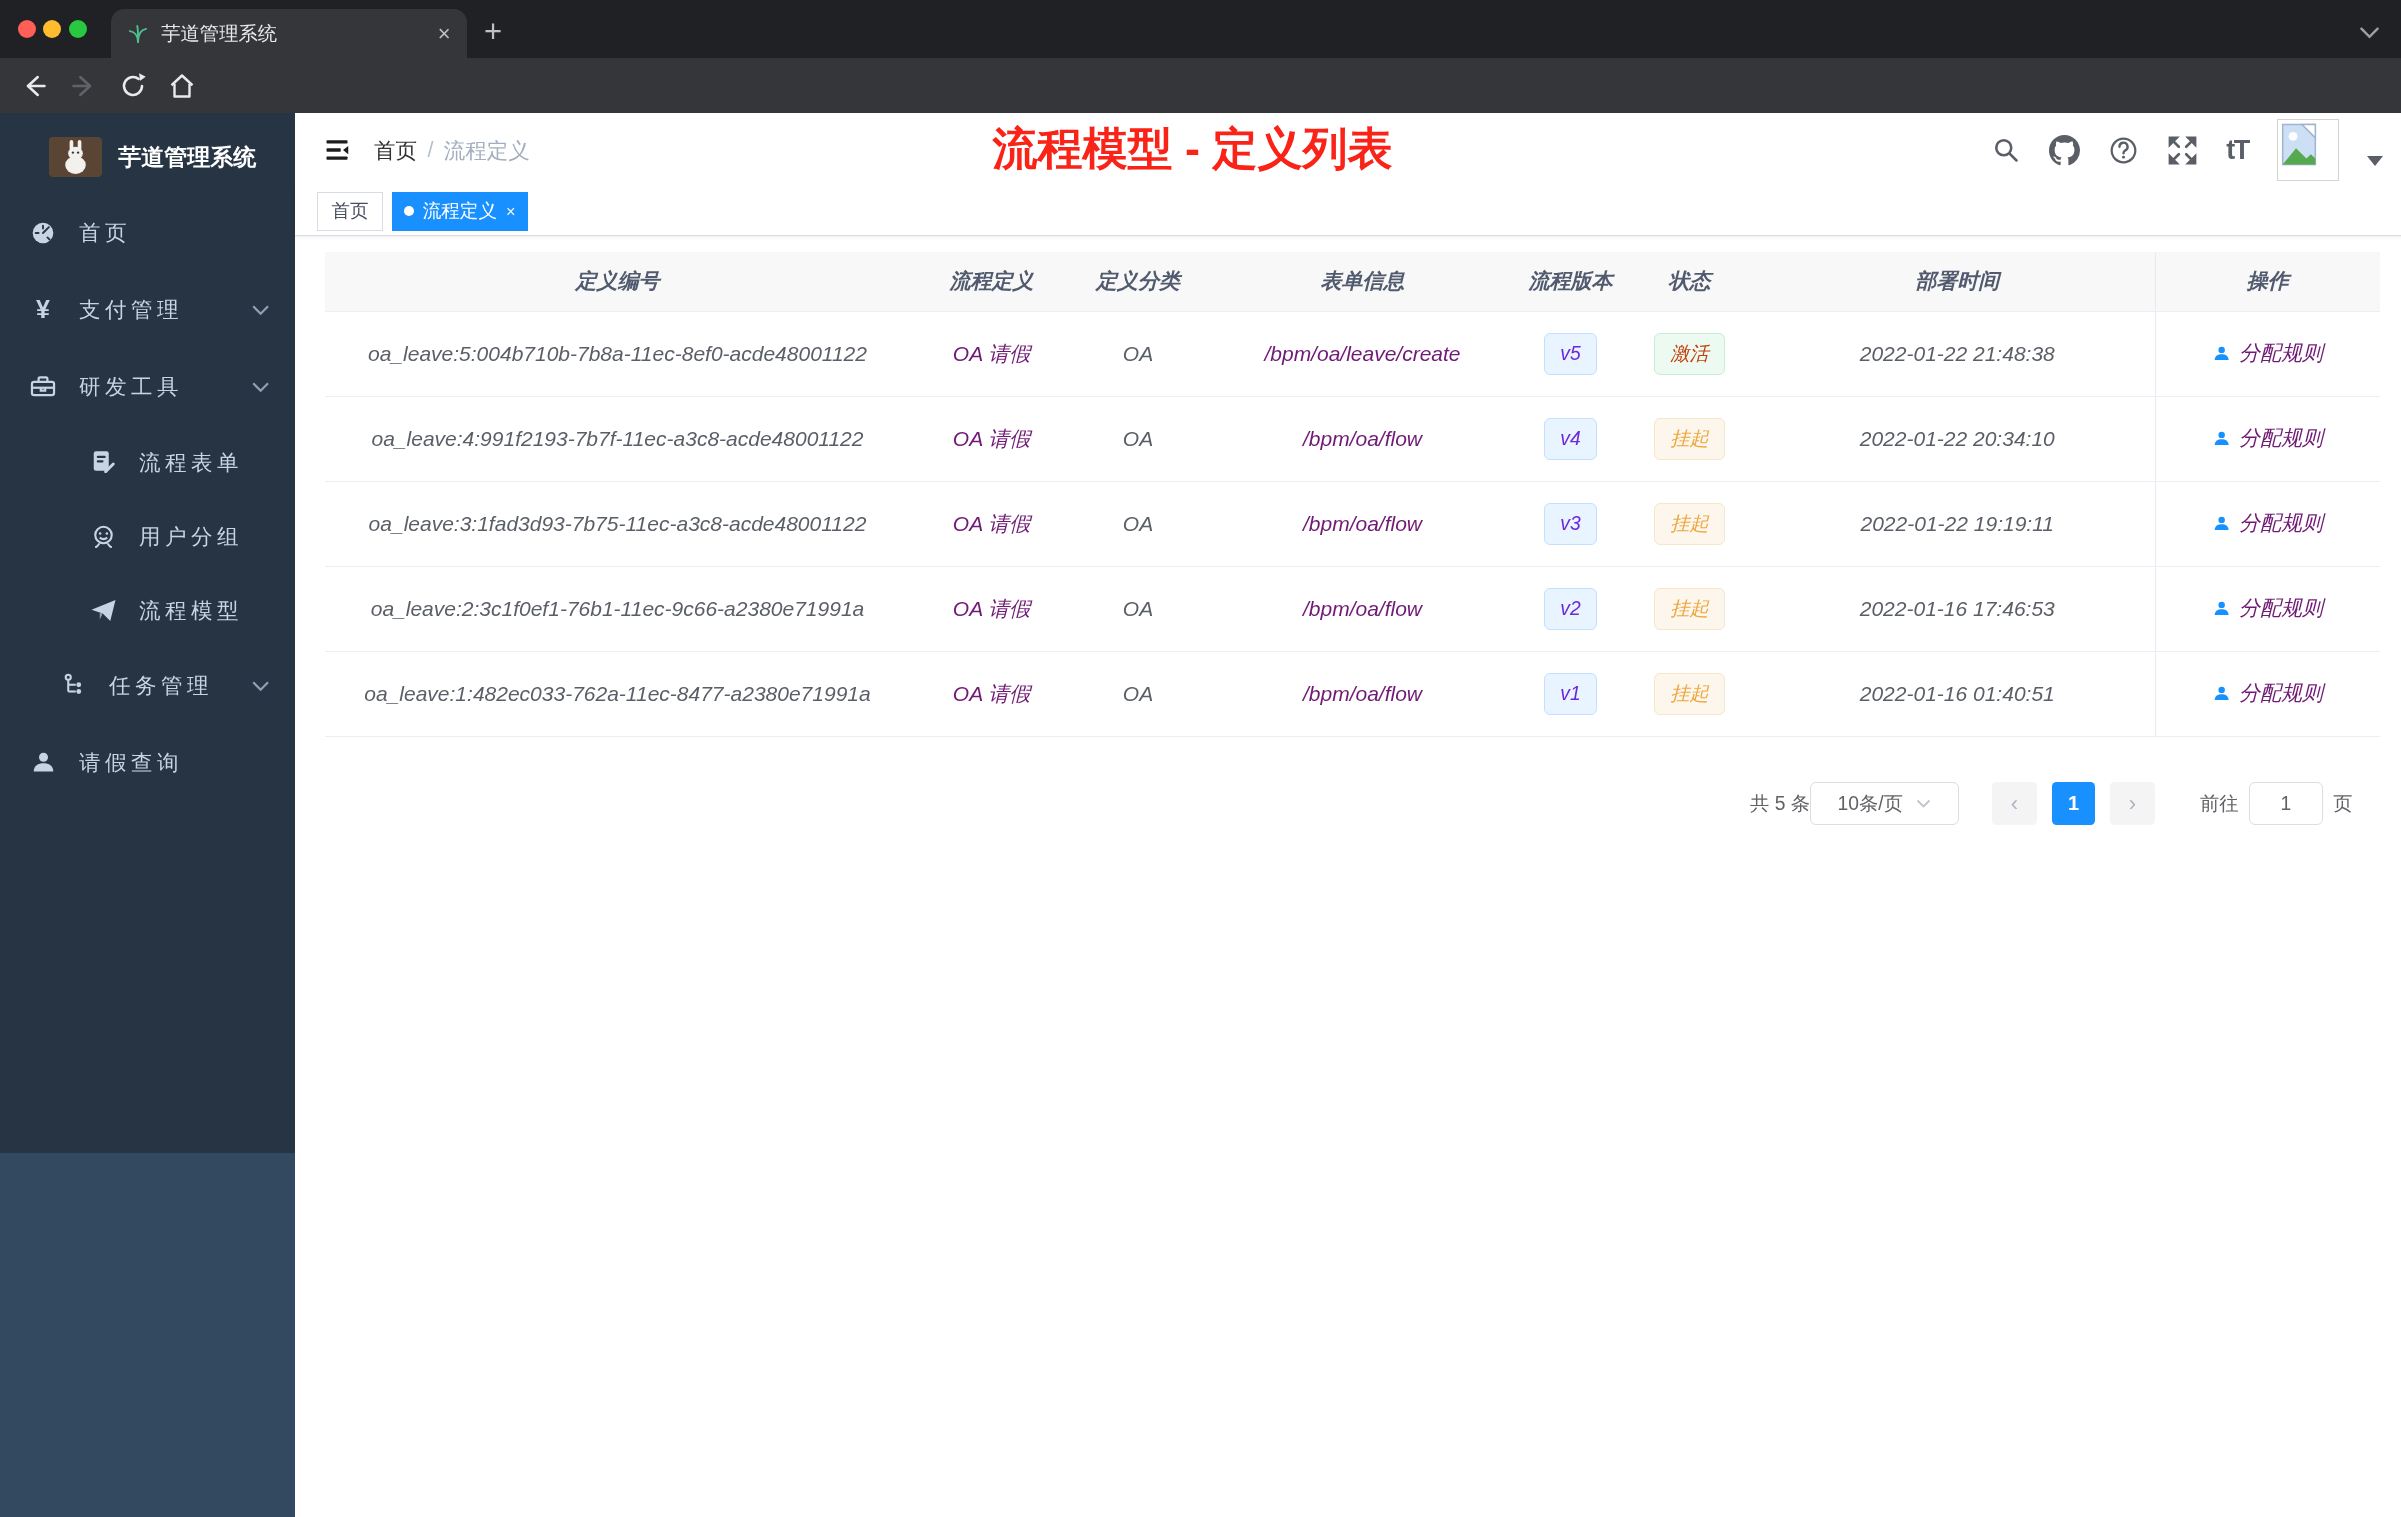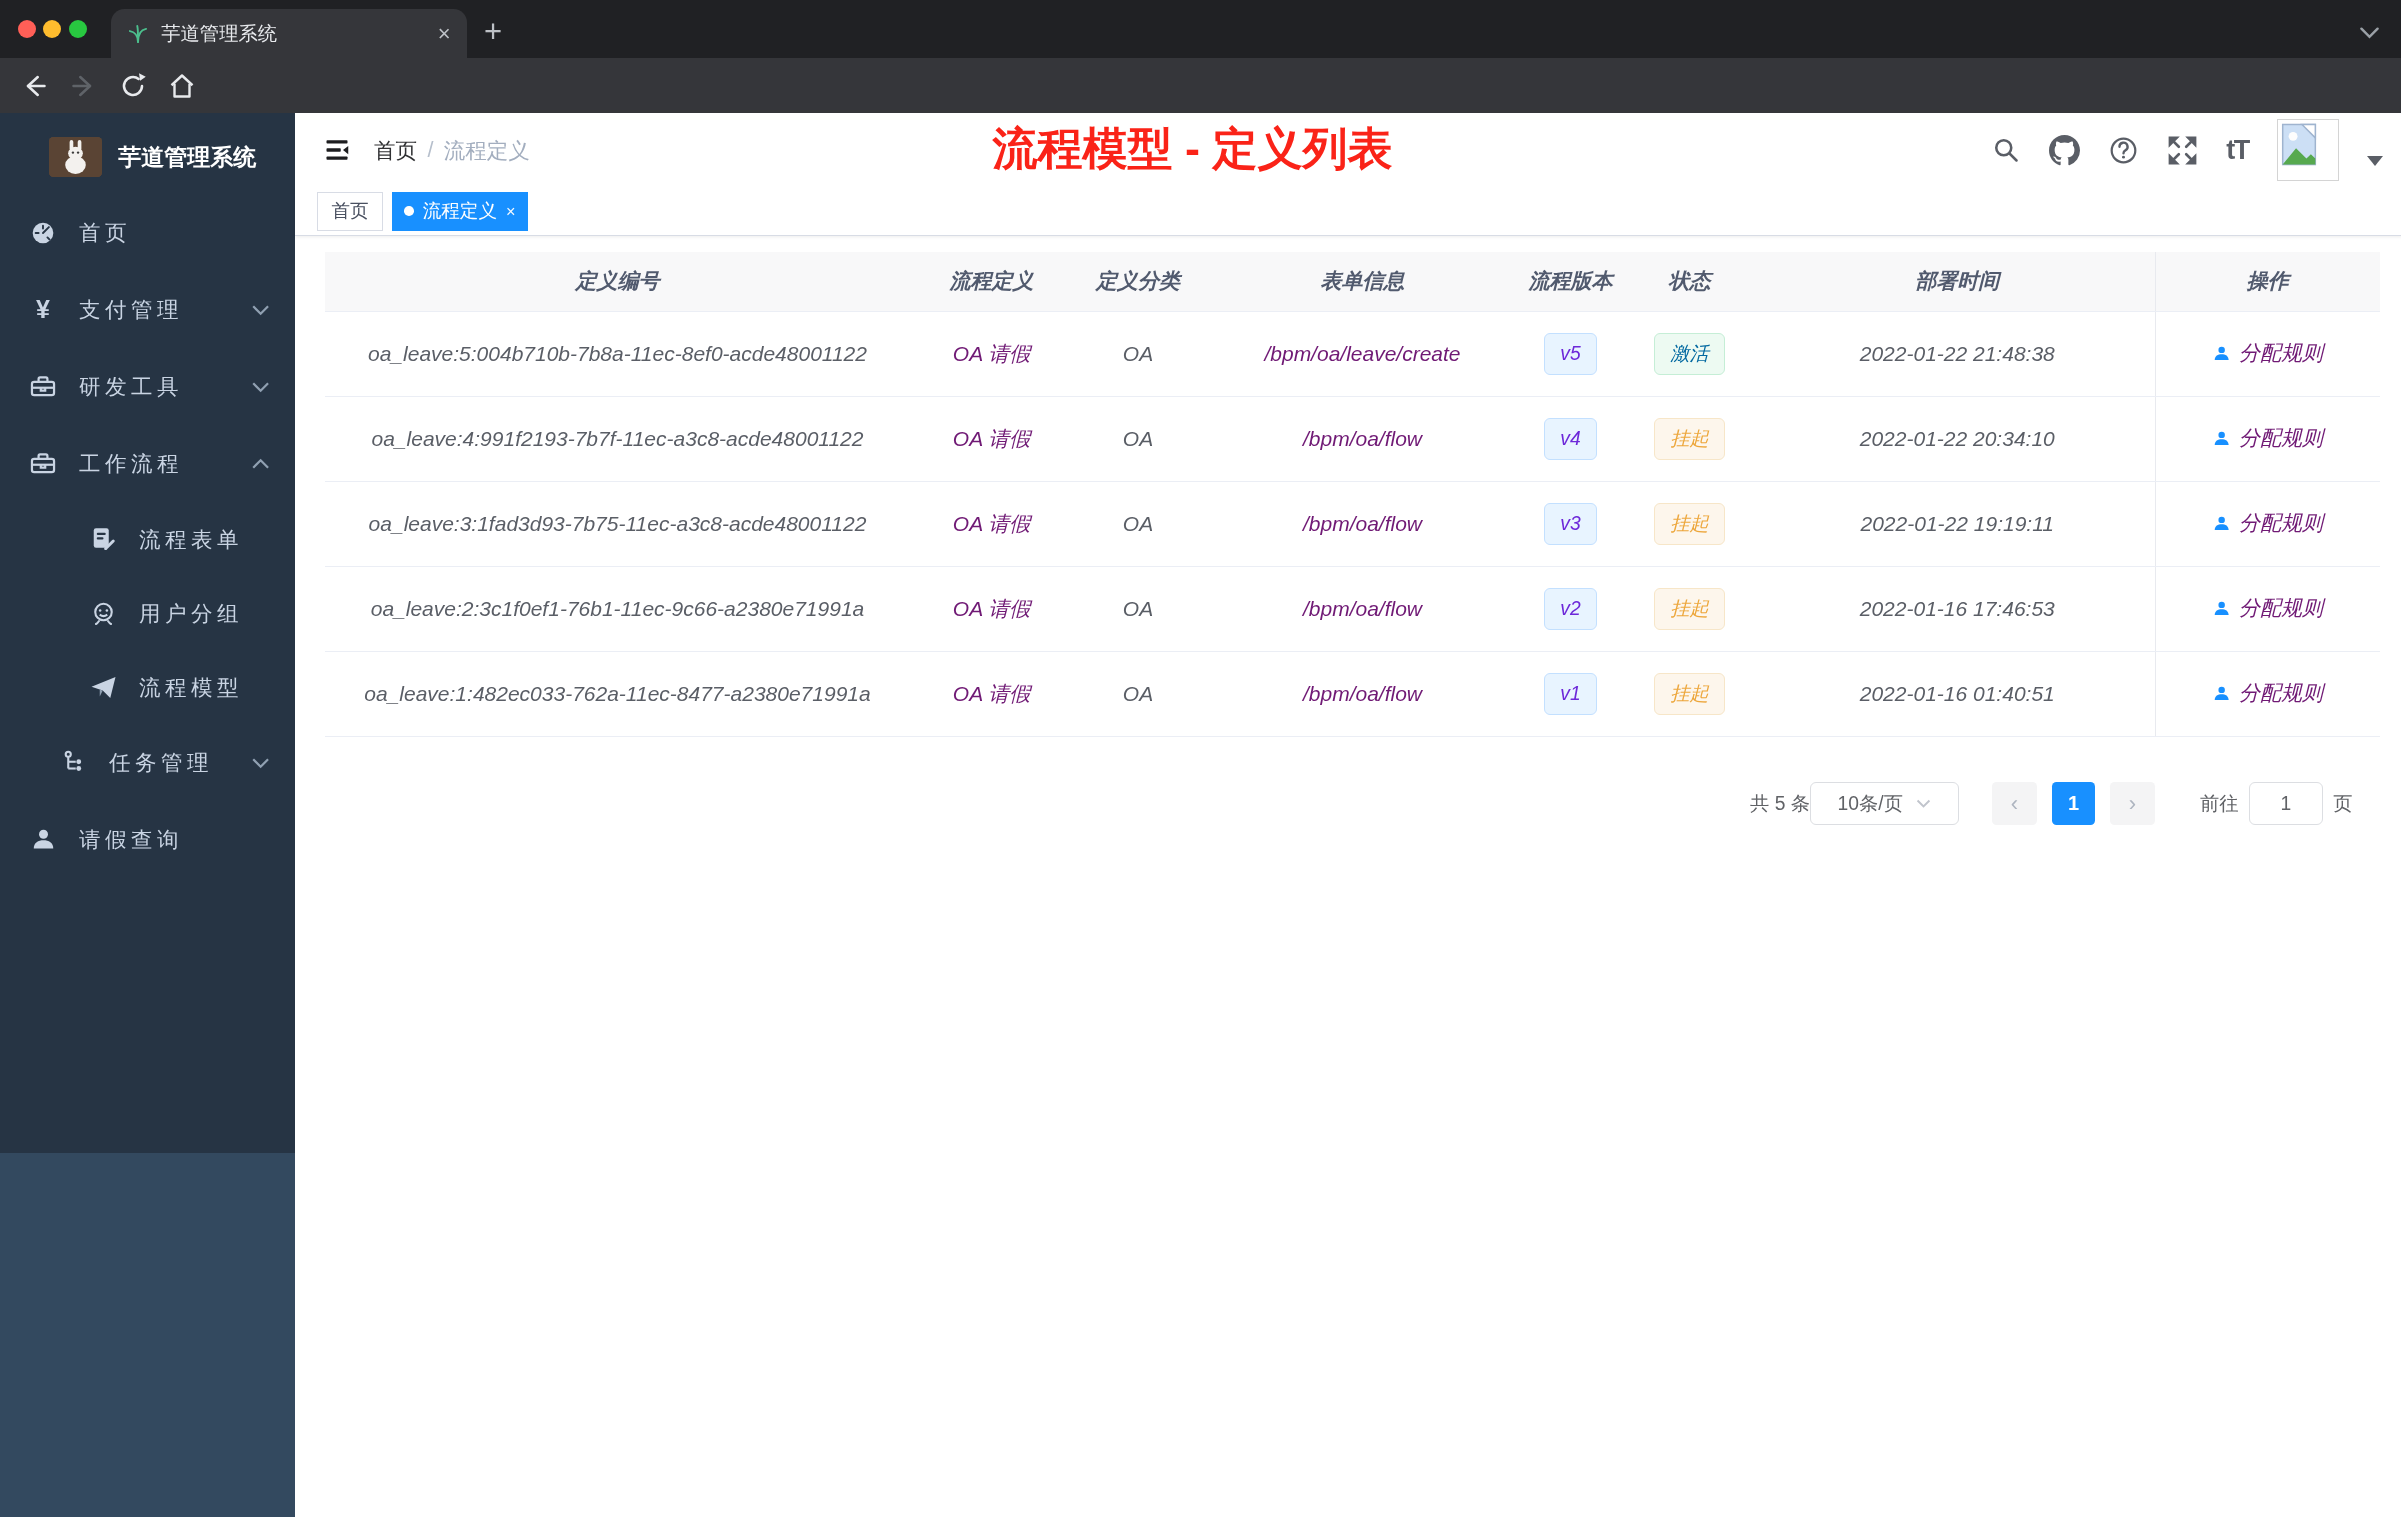--- a/index.html
+++ b/index.html
@@ -83,21 +83,21 @@
   
   .deftable { position:absolute; left:30px; top:139px; width:2055px; border-collapse:collapse; table-layout:fixed;font-style:italic; }
   .deftable th { height:59px; background:#f8f8f9; color:#515a6e; font-size:21px; font-weight:700; text-align:center;
                  border-bottom:0.7px solid #ebeef5; }
   .deftable td { height:85px; color:#5a5e66; font-size:21px; text-align:center; border-bottom:0.7px solid #ebeef5; background:#fff; }
   .deftable .col-op { border-left:0.7px solid #e8eaef; }
   .link { color:#701a75; text-decoration:none; cursor:pointer; }
   .op-link { display:inline-flex; align-items:center; gap:7.4px; font-size:21px; }
   .pill { display:inline-block; height:42px; line-height:40px; padding:0 15px; border-radius:6px; font-size:19.3px; }
   .pill-ver { background:#e8f4ff; border:0.7px solid #c3e0ff; color:#6d28d9; }
-  .pill-success { background:#edfaf2; border:0.7px solid #c5eed6; color:#0369a1; }
+  .pill-success { background:#edfaf2; border:0.7px solid #c5eed6; color:#c2410c; }
   .pill-warning { background:#fdf6ec; border:0.7px solid #f7e6c8; color:#eda73c; }
   .dates { color:#606266; }
 
   
   .pager { position:absolute; left:1455px; top:668px; height:45px; display:flex; align-items:center; color:#606266; font-size:19.3px; }
   .pg-total { }
   .pg-size { width:149px; height:43px; border:0.7px solid #dcdee2; border-radius:6px; display:flex; align-items:center;
              justify-content:center; gap:13.4px; color:#606266; background:#fff; margin-right:33px; }
   .pg-btn { width:45px; height:43px; background:#f4f4f5; border-radius:4.5px; display:flex; align-items:center;
             justify-content:center; color:#aeb5c0; font-size:22px; }
@@ -266,36 +266,20 @@
             </svg>
         </span>
         <span class="mlabel">研发工具</span>
         <span class="mchev">
             <svg width="19.3" height="12" viewBox="0 0 26 16">
               <polyline points="3,3 13,13 23,3" fill="none" stroke="#90a0b2" stroke-width="3"></polyline>
             </svg>
           </span>
       </div>
 
-      <div class="mitem">
-        <span class="micon">
-          <svg width="28" height="28" viewBox="0 0 38 38" fill="none" stroke="#c9d4e3" stroke-width="3">
-              <rect x="4" y="12" width="30" height="18" rx="3"></rect>
-              <path d="M13 12 V8 a2 2 0 0 1 2-2 h8 a2 2 0 0 1 2 2 v4"></path>
-              <path d="M4 20 h30"></path>
-              <path d="M16 20 v4 h6 v-4"></path>
-            </svg>
-        </span>
-        <span class="mlabel">工作流程</span>
-        <span class="mchev">
-            <svg width="19.3" height="12" viewBox="0 0 26 16">
-              <polyline points="3,13 13,3 23,13" fill="none" stroke="#90a0b2" stroke-width="3"></polyline>
-            </svg>
-          </span>
-      </div>
 
 
       <div class="mitem lvl3">
         <span class="micon">
           <svg width="27" height="27" viewBox="0 0 36 36">
               <rect x="5" y="3" width="20" height="26" rx="3" fill="#c9d4e3"></rect>
               <rect x="9" y="9" width="12" height="3" rx="1.5" fill="#263444"></rect>
               <rect x="9" y="15" width="9" height="3" rx="1.5" fill="#263444"></rect>
               <path d="M21 30 L31 20" stroke="#c9d4e3" stroke-width="4" stroke-linecap="round"></path>
               <polygon points="19.2,31.8 23,31 19.9,28" fill="#c9d4e3"></polygon>

